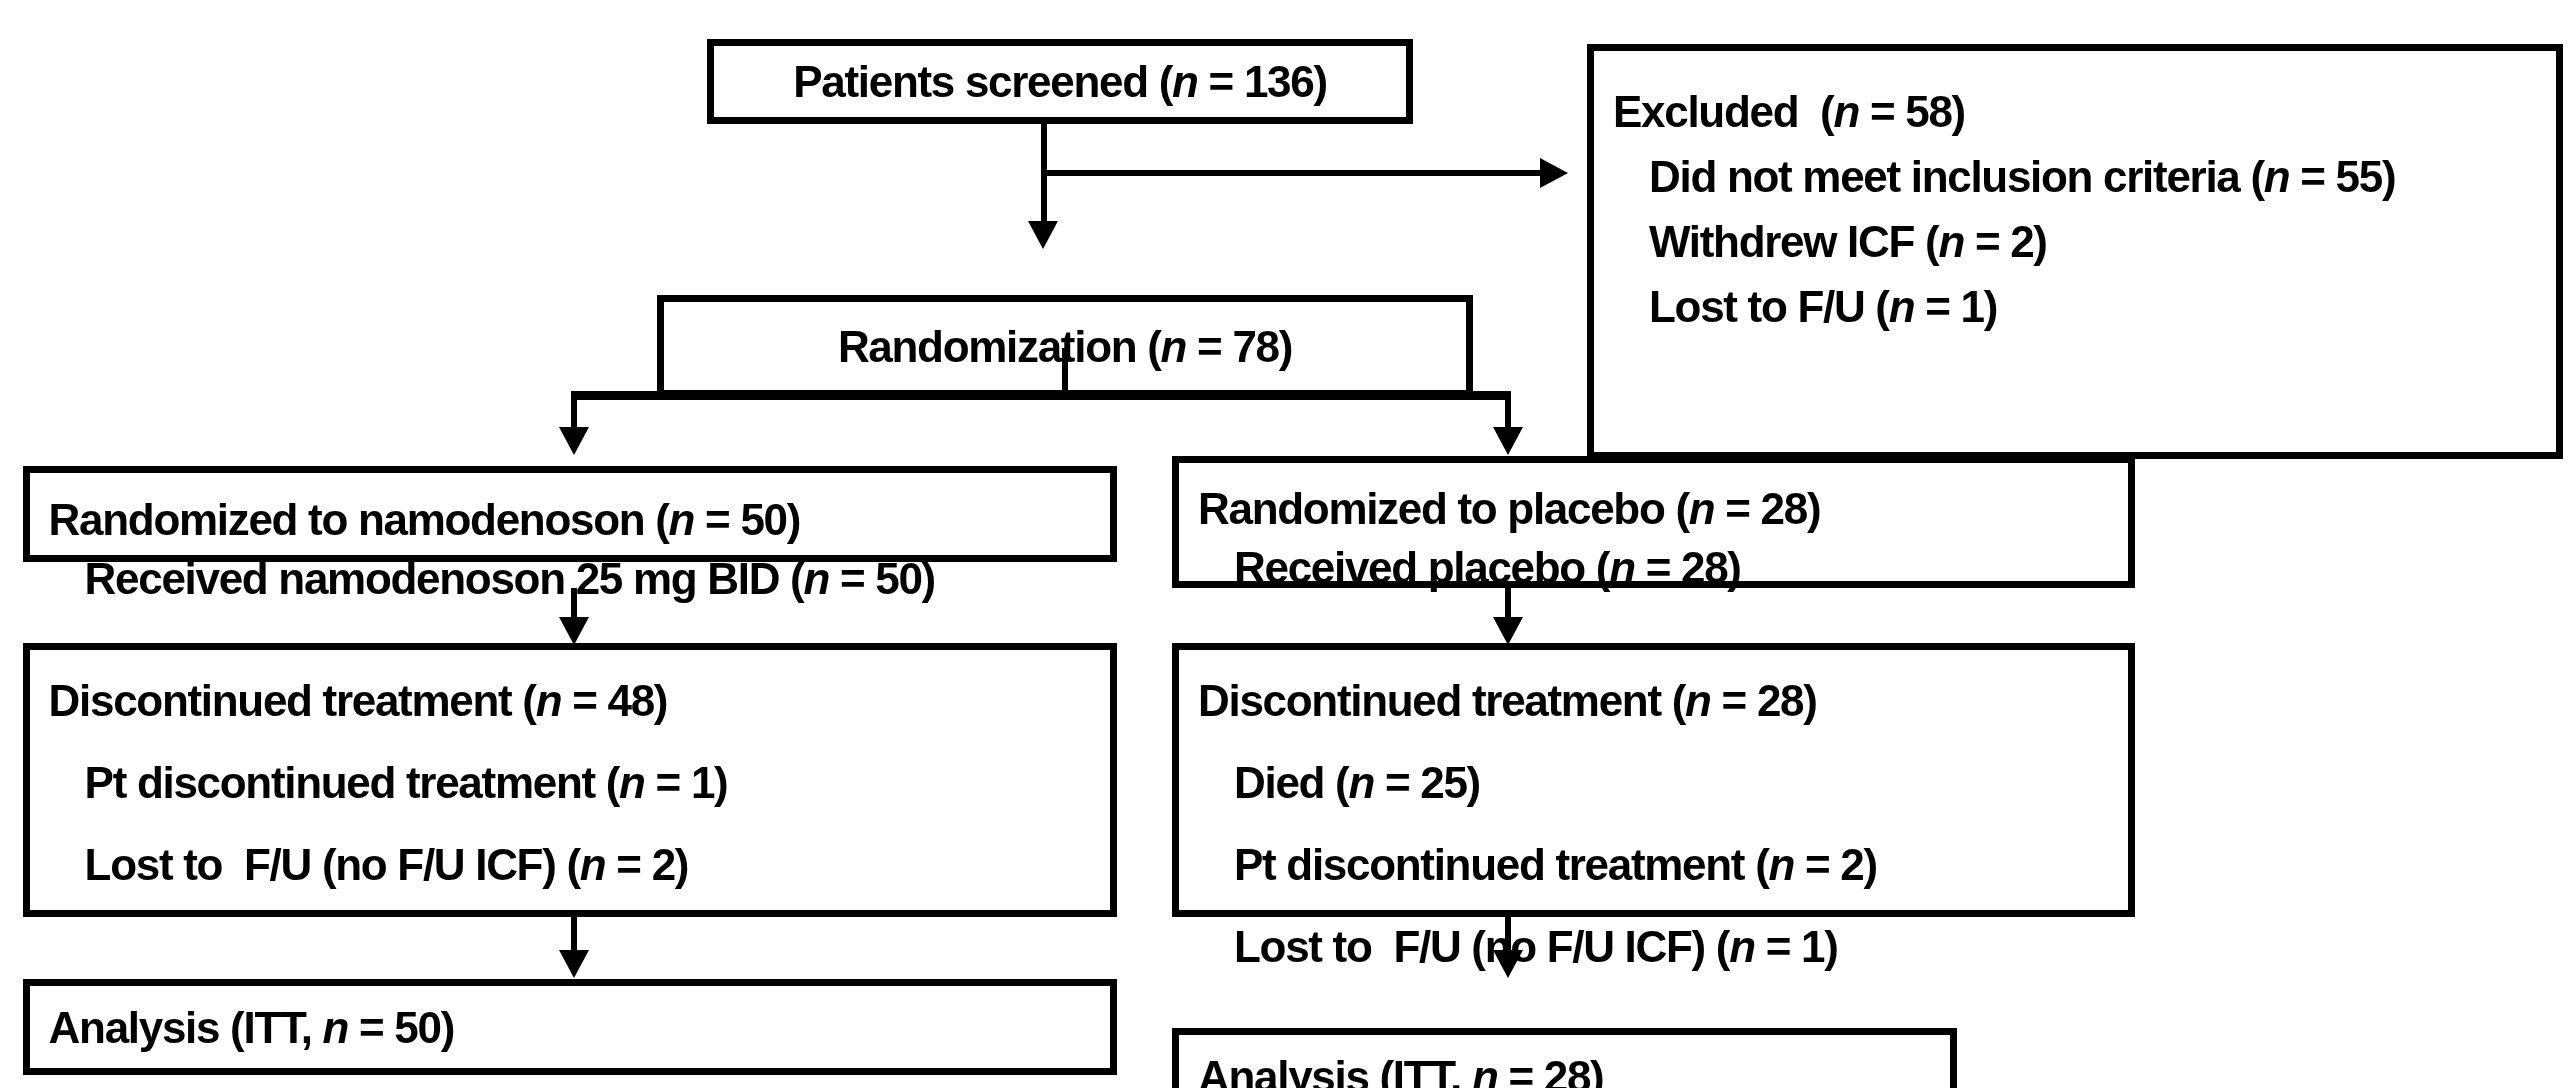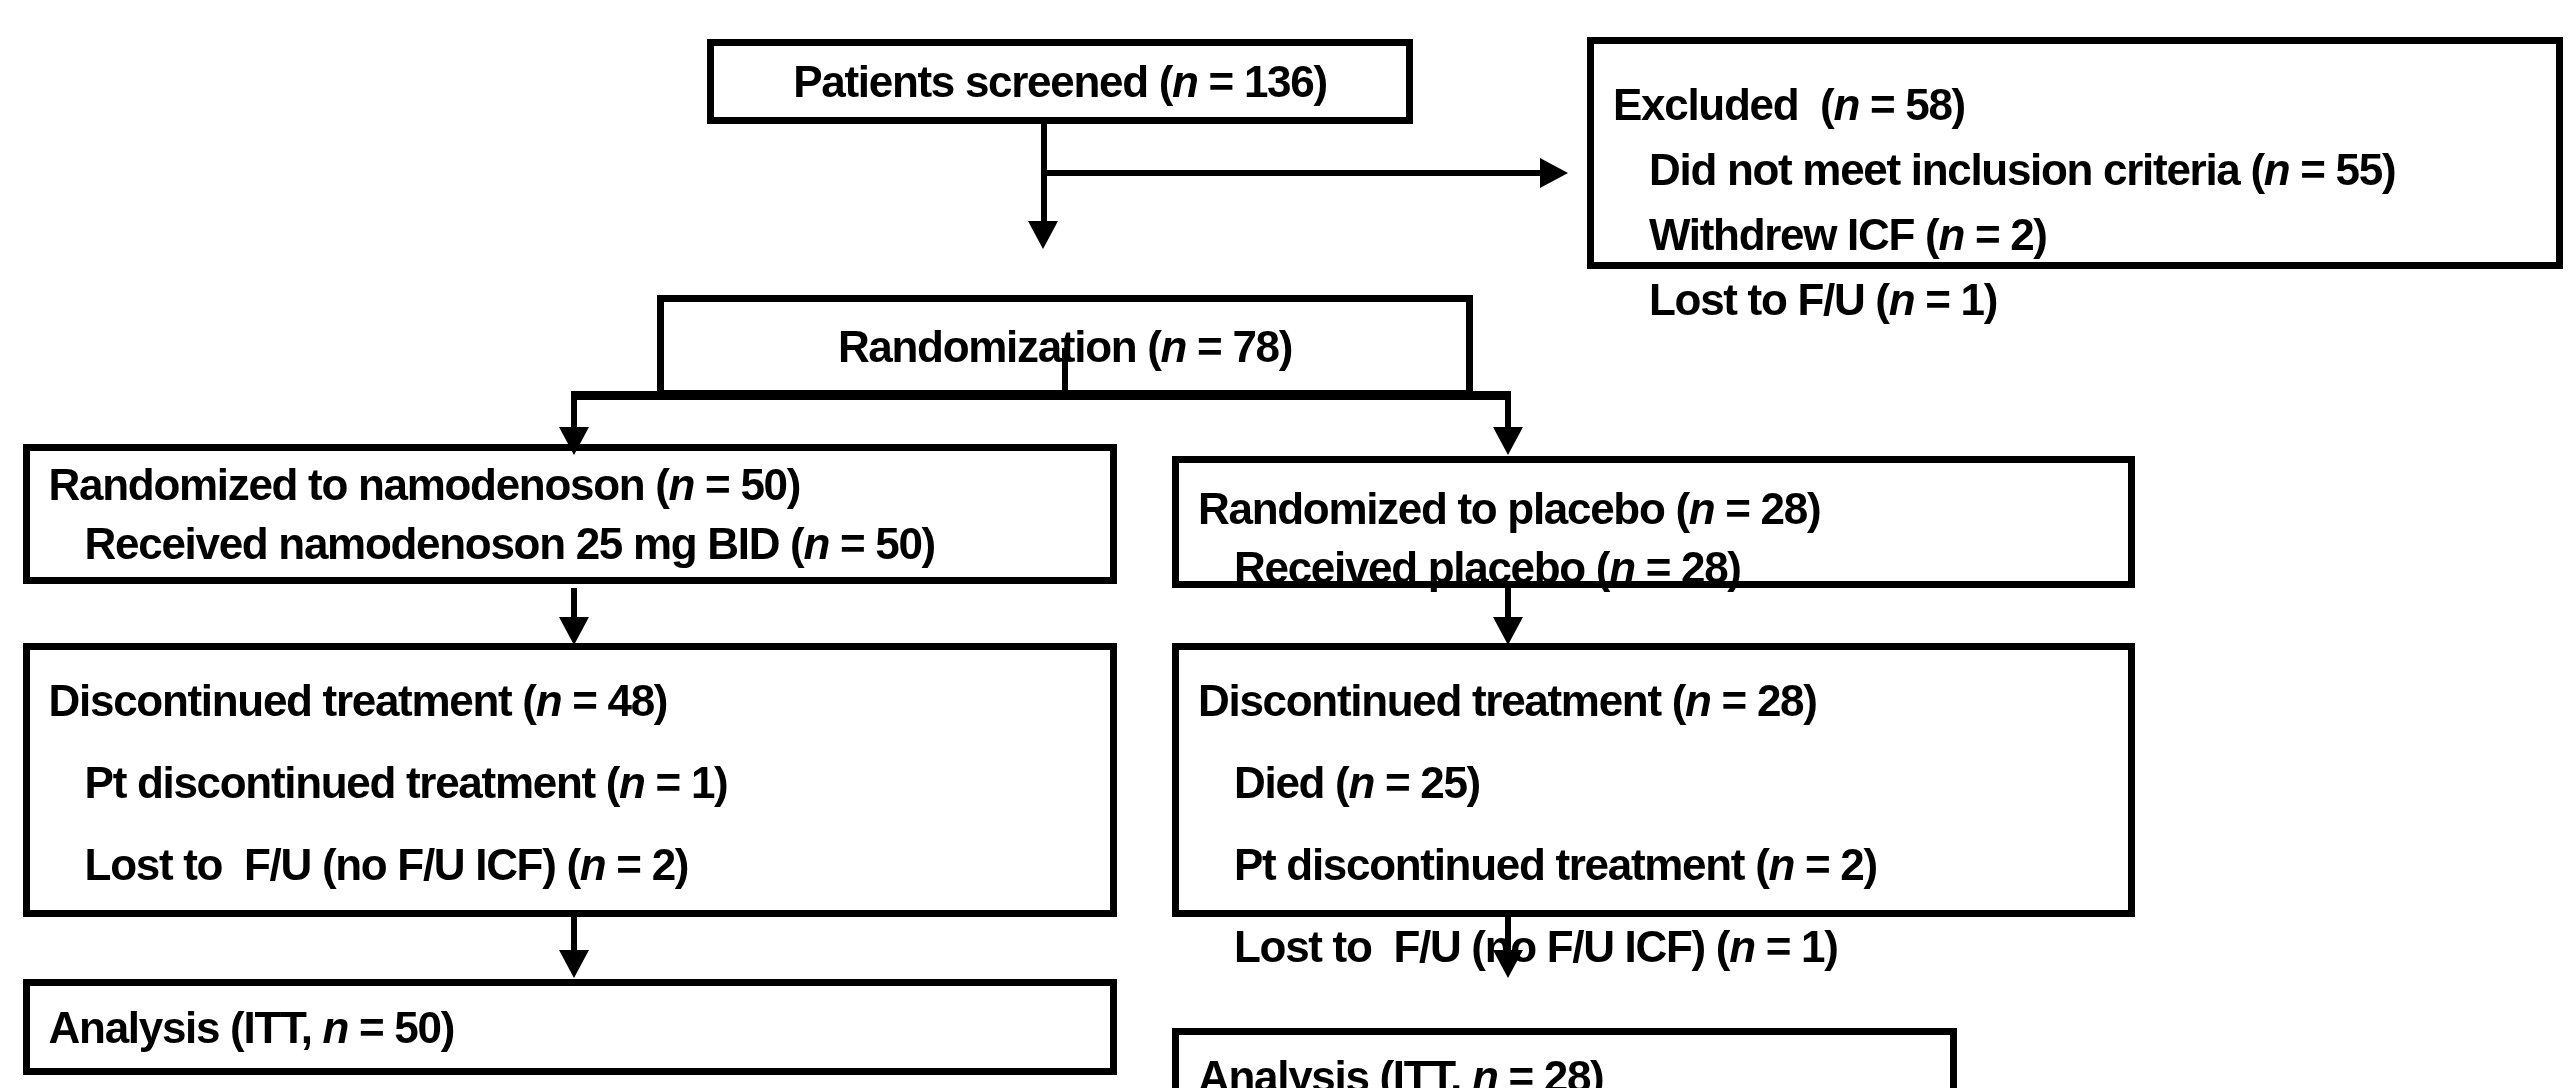--- a/index.html
+++ b/index.html
@@ -41,23 +41,23 @@
     border-top:28px solid #000;
   }
   .arrow-right{
     position:absolute;width:0;height:0;
     border-top:15.7px solid transparent;
     border-bottom:15.7px solid transparent;
     border-left:28px solid #000;
   }
   
   #b-screened{left:707px;top:39px;width:706px;height:85px;}
-  #b-excluded{left:1587px;top:37px;width:976px;height:232px;padding-top:27.6px;}
+  #b-excluded{left:1587px;top:44px;width:976px;height:415px;padding-top:27.6px;}
   #b-rand{left:657px;top:247px;width:816px;height:102px;margin-top:48px;}
-  #b-arm-l{left:22.6px;top:444px;width:1094px;height:140px;padding-top:4px;}
+  #b-arm-l{left:22.6px;top:466px;width:1094px;height:96px;padding-top:17px;}
   #b-arm-r{left:1172px;top:456px;width:963px;height:132px;padding-top:16px;}
   #b-disc-l{left:22.6px;top:643px;width:1094px;height:274px;padding-top:1.3px;}
   #b-disc-r{left:1172px;top:643px;width:963px;height:274px;padding-top:1.3px;}
   #b-ana-l{left:22.6px;top:979px;width:1094px;height:96px;}
   #b-ana-r{left:1172px;top:1028px;width:785px;height:96px;}
   
   #c-screened-stem{left:1041px;top:124px;height:99px;}
   #a-screened{left:1028px;top:221px;}
   #c-excl-branch{left:1041px;top:170px;width:501px;}
   #a-excl{left:1540px;top:158px;}

